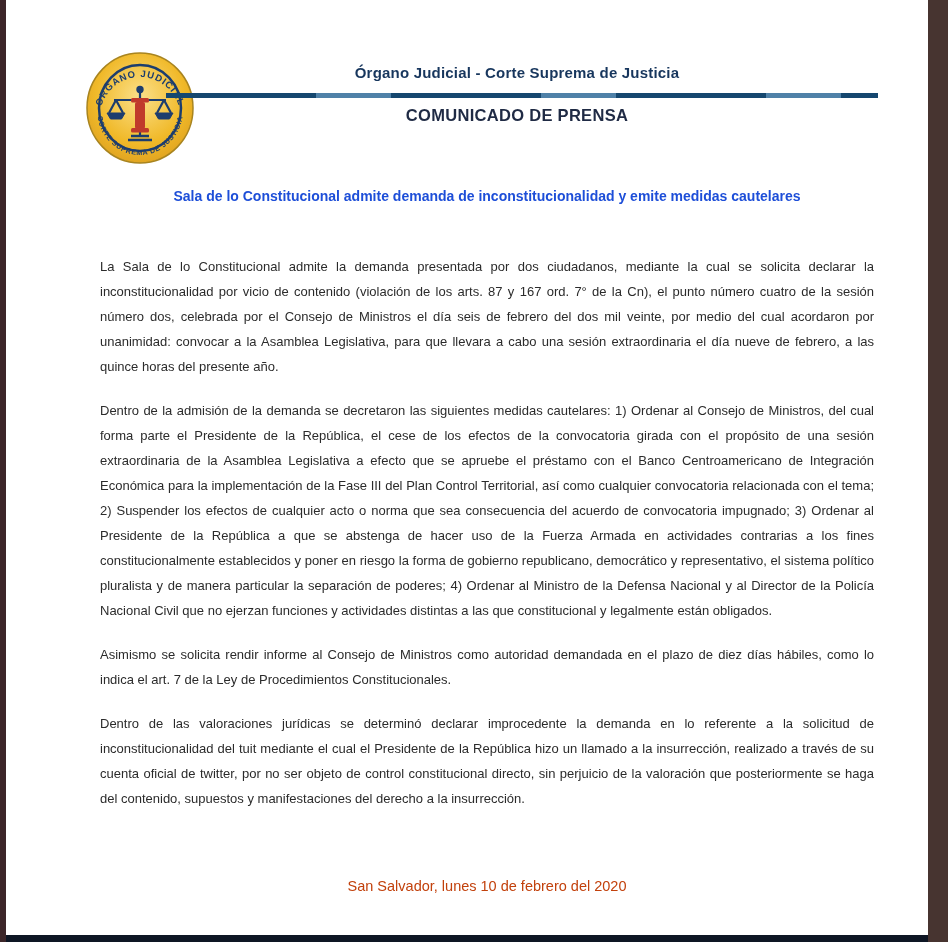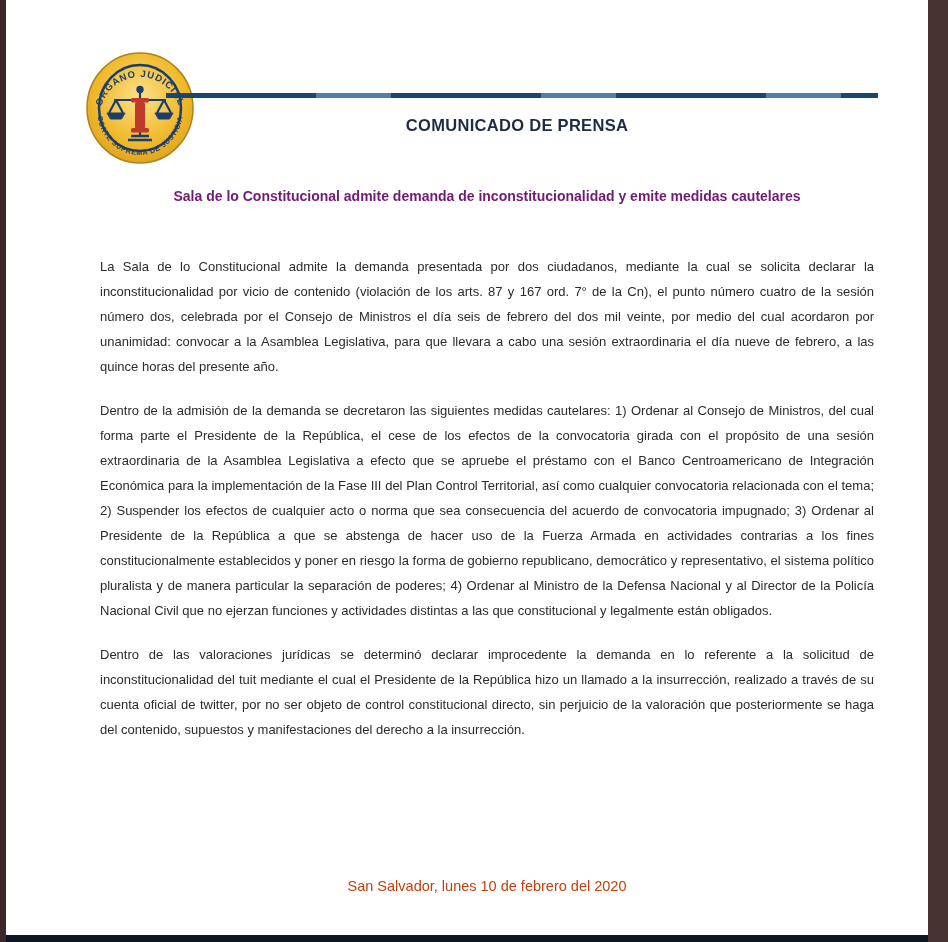--- a/index.html
+++ b/index.html
@@ -27,29 +27,29 @@
     font-size:15px;font-weight:bold;color:#17365d;
     letter-spacing:.2px;
   }
   .header-rule{
     position:absolute;top:93px;left:160px;right:50px;height:5px;
     background:repeating-linear-gradient(90deg,
       #15476f 0px,#15476f 150px,
       #4f81a8 150px,#4f81a8 225px);
   }
   .press-heading{
-    position:absolute;top:116px;left:120px;right:20px;
+    position:absolute;top:106px;left:120px;right:20px;
     text-align:center;
     font-size:16.5px;font-weight:bold;color:#1f2a44;
     letter-spacing:.3px;
   }
   .headline{
     position:absolute;top:188px;left:95px;right:55px;
     text-align:center;
-    font-size:14px;font-weight:bold;color:#701a75;
+    font-size:14px;font-weight:bold;color:#1d4ed8;
   }
   .body-text{
     position:absolute;top:254px;left:94px;right:54px;
     font-size:13px;line-height:25px;color:#2b2b2b;
     text-align:justify;
   }
   .body-text p{margin:0 0 19px 0;}
   .dateline{
     position:absolute;top:878px;left:94px;right:54px;
     text-align:center;
@@ -91,27 +91,29 @@
       <path d="M 46 84 h 18 M 43 88 h 24" stroke-width="2.6"></path>
     </g>
 
     <g fill="#c03a2b">
       <rect x="46" y="46" width="18" height="4.5" rx="1.5"></rect>
       <rect x="50" y="50" width="10" height="27" rx="2"></rect>
       <rect x="46" y="76" width="18" height="4.5" rx="1.5"></rect>
     </g>
   </svg>
 
+  <div class="org-title">Órgano Judicial - Corte Suprema de Justicia</div>
   <div class="header-rule"></div>
   <div class="press-heading">COMUNICADO DE PRENSA</div>
 
   <div class="headline">Sala de lo Constitucional admite demanda de inconstitucionalidad y emite medidas cautelares</div>
 
   <div class="body-text">
     <p>La Sala de lo Constitucional admite la demanda presentada por dos ciudadanos, mediante la cual se solicita declarar la inconstitucionalidad por vicio de contenido (violación de los arts. 87 y 167 ord. 7° de la Cn), el punto número cuatro de la sesión número dos, celebrada por el Consejo de Ministros el día seis de febrero del dos mil veinte, por medio del cual acordaron por unanimidad: convocar a la Asamblea Legislativa, para que llevara a cabo una sesión extraordinaria el día nueve de febrero, a las quince horas del presente año.</p>
     <p>Dentro de la admisión de la demanda se decretaron las siguientes medidas cautelares: 1) Ordenar al Consejo de Ministros, del cual forma parte el Presidente de la República, el cese de los efectos de la convocatoria girada con el propósito de una sesión extraordinaria de la Asamblea Legislativa a efecto que se apruebe el préstamo con el Banco Centroamericano de Integración Económica para la implementación de la Fase III del Plan Control Territorial, así como cualquier convocatoria relacionada con el tema; 2) Suspender los efectos de cualquier acto o norma que sea consecuencia del acuerdo de convocatoria impugnado; 3) Ordenar al Presidente de la República a que se abstenga de hacer uso de la Fuerza Armada en actividades contrarias a los fines constitucionalmente establecidos y poner en riesgo la forma de gobierno republicano, democrático y representativo, el sistema político pluralista y de manera particular la separación de poderes; 4) Ordenar al Ministro de la Defensa Nacional y al Director de la Policía Nacional Civil que no ejerzan funciones y actividades distintas a las que constitucional y legalmente están obligados.</p>
+    <p>Asimismo se solicita rendir informe al Consejo de Ministros como autoridad demandada en el plazo de diez días hábiles, como lo indica el art. 7 de la Ley de Procedimientos Constitucionales.</p>
     <p>Dentro de las valoraciones jurídicas se determinó declarar improcedente la demanda en lo referente a la solicitud de inconstitucionalidad del tuit mediante el cual el Presidente de la República hizo un llamado a la insurrección, realizado a través de su cuenta oficial de twitter, por no ser objeto de control constitucional directo, sin perjuicio de la valoración que posteriormente se haga del contenido, supuestos y manifestaciones del derecho a la insurrección.</p>
   </div>
 
   <div class="dateline">San Salvador, lunes 10 de febrero del 2020</div>
 
   <div class="bottom-bar"></div>
 </div>
 
 </body></html>

